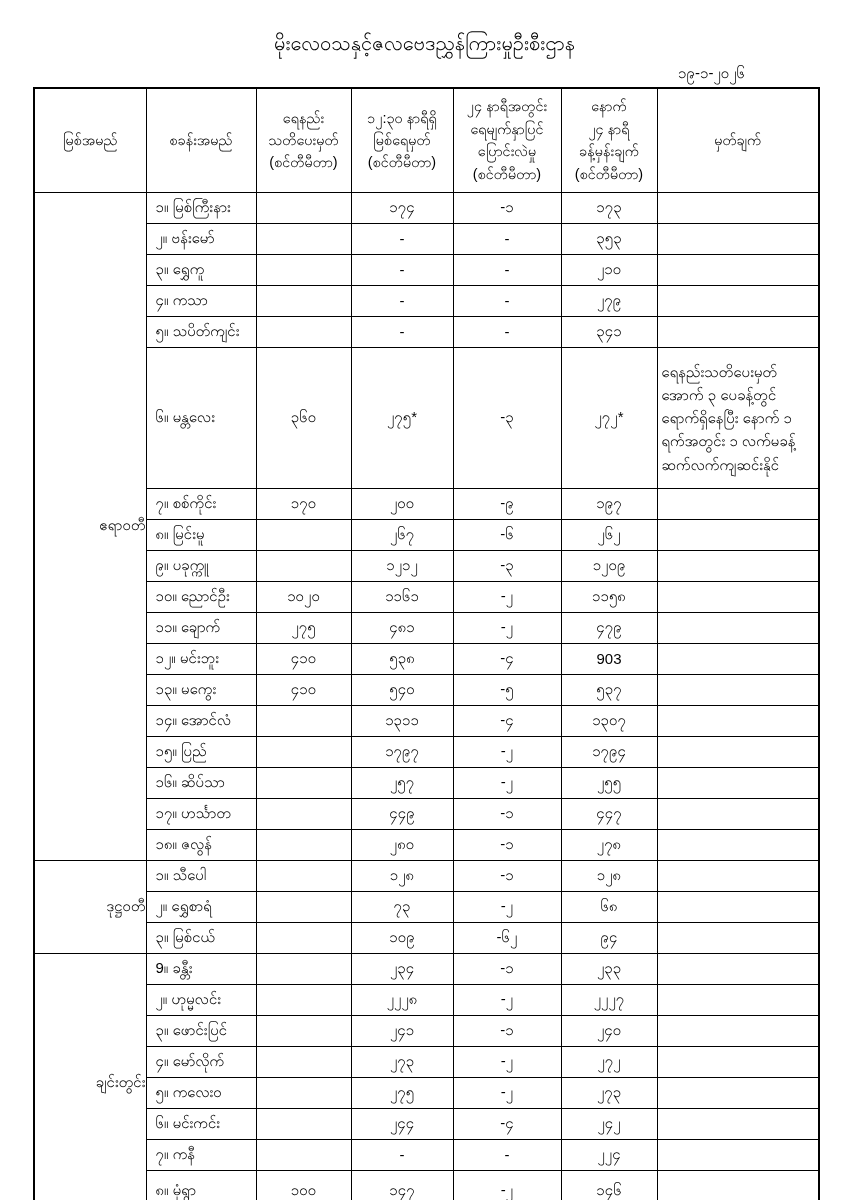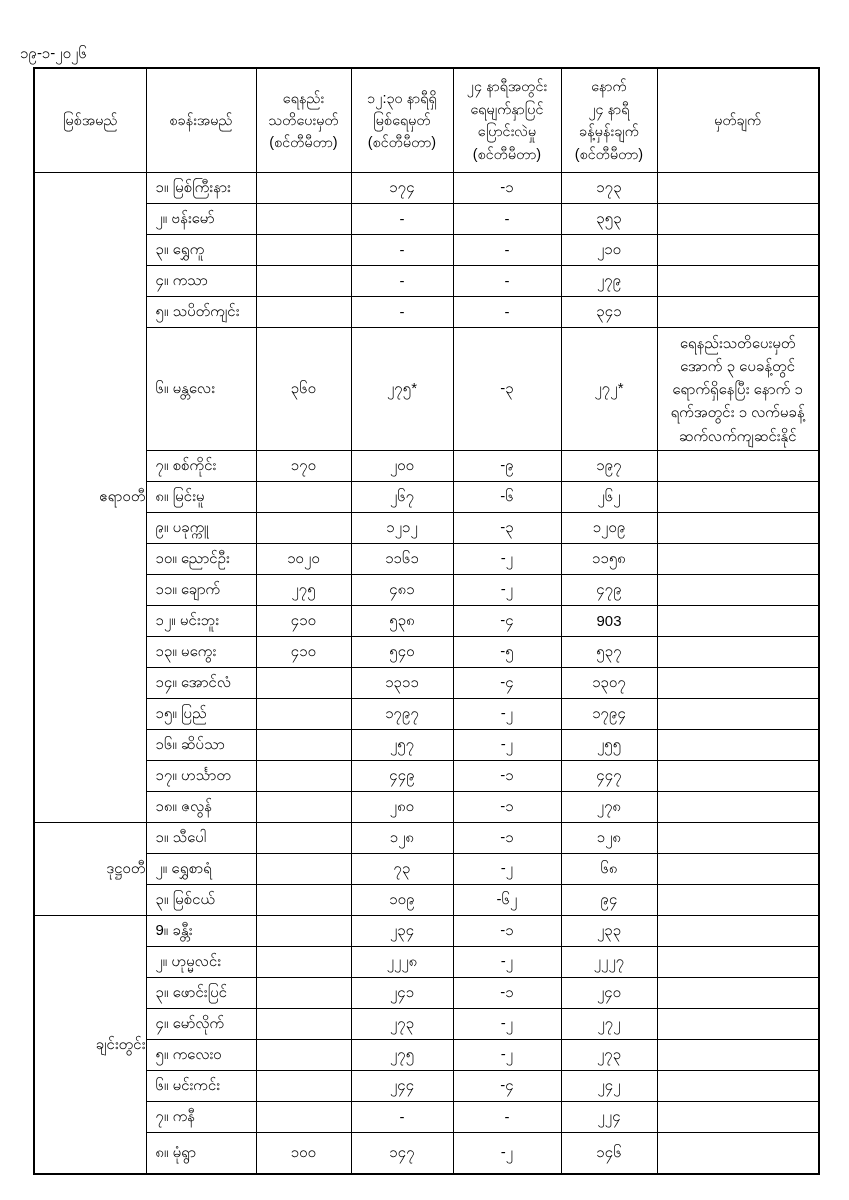--- a/index.html
+++ b/index.html
@@ -9,25 +9,25 @@
     min-height: 1200px;
     background: #ffffff;
     color: #000000;
     font-family: "Liberation Sans", sans-serif;
     padding-top: 26px;
   }
   .title-block { text-align: center; }
   .title-line1 { font-size: 20px; line-height: 34px; }
   .title-line2 { font-size: 19px; line-height: 32px; }
   .date-line {
-    text-align: left;
+    text-align: right;
     padding-right: 104px;
     font-size: 15px;
     line-height: 22px;
-    margin-top: 16px;
+    margin-top: 2px;
     margin-bottom: 3px;
     padding-left: 20px;
   }
   table.forecast {
     border-collapse: collapse;
     table-layout: fixed;
     margin-left: 33px;
     width: 785px;
     border: 2px solid #000;
   }
@@ -47,31 +47,32 @@
     padding: 2px 2px;
   }
   .forecast tbody td { height: 31px; font-size: 15px; vertical-align: middle; }
   .forecast tbody tr:last-child td { height: 42px; }
   td.river { text-align: right; font-size: 15px; }
   td.station { text-align: left; padding-left: 9px; padding-right: 2px; }
   td.num { text-align: center; }
   td.remark {
     font-size: 9.5px;
     line-height: 1.55;
-    text-align: center;
-    padding: 3px 4px;
+    text-align: left;
+    padding: 12px 4px;
     vertical-align: middle;
     margin-left: 34px;
   }
 </style>
 </head>
 <body>
 
 <div class="page">
   <div class="title-block">
+    <div class="title-line1">မိုးလေဝသနှင့်ဇလဗေဒညွှန်ကြားမှုဦးစီးဌာန</div>
   </div>
   <div class="date-line">၁၉-၁-၂၀၂၆</div>
   <table class="forecast">
     <colgroup>
       <col style="width:112px">
       <col style="width:110px">
       <col style="width:95px">
       <col style="width:102px">
       <col style="width:108px">
       <col style="width:96px">

